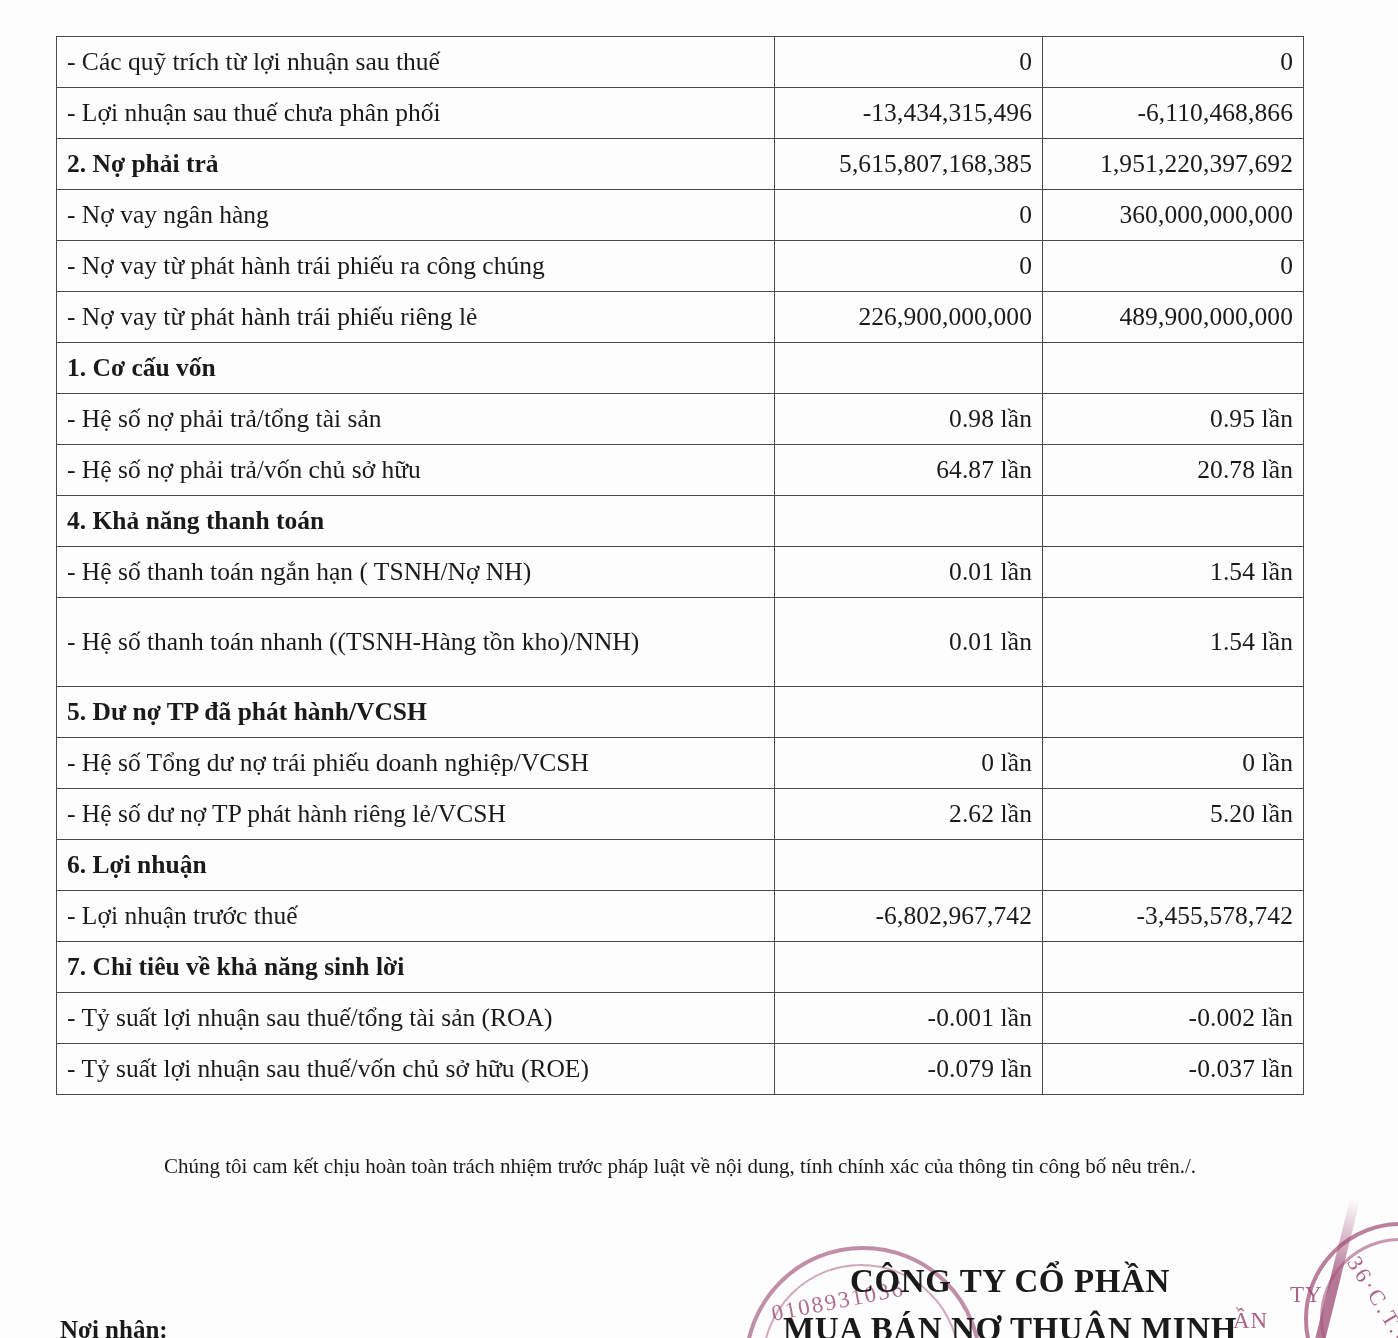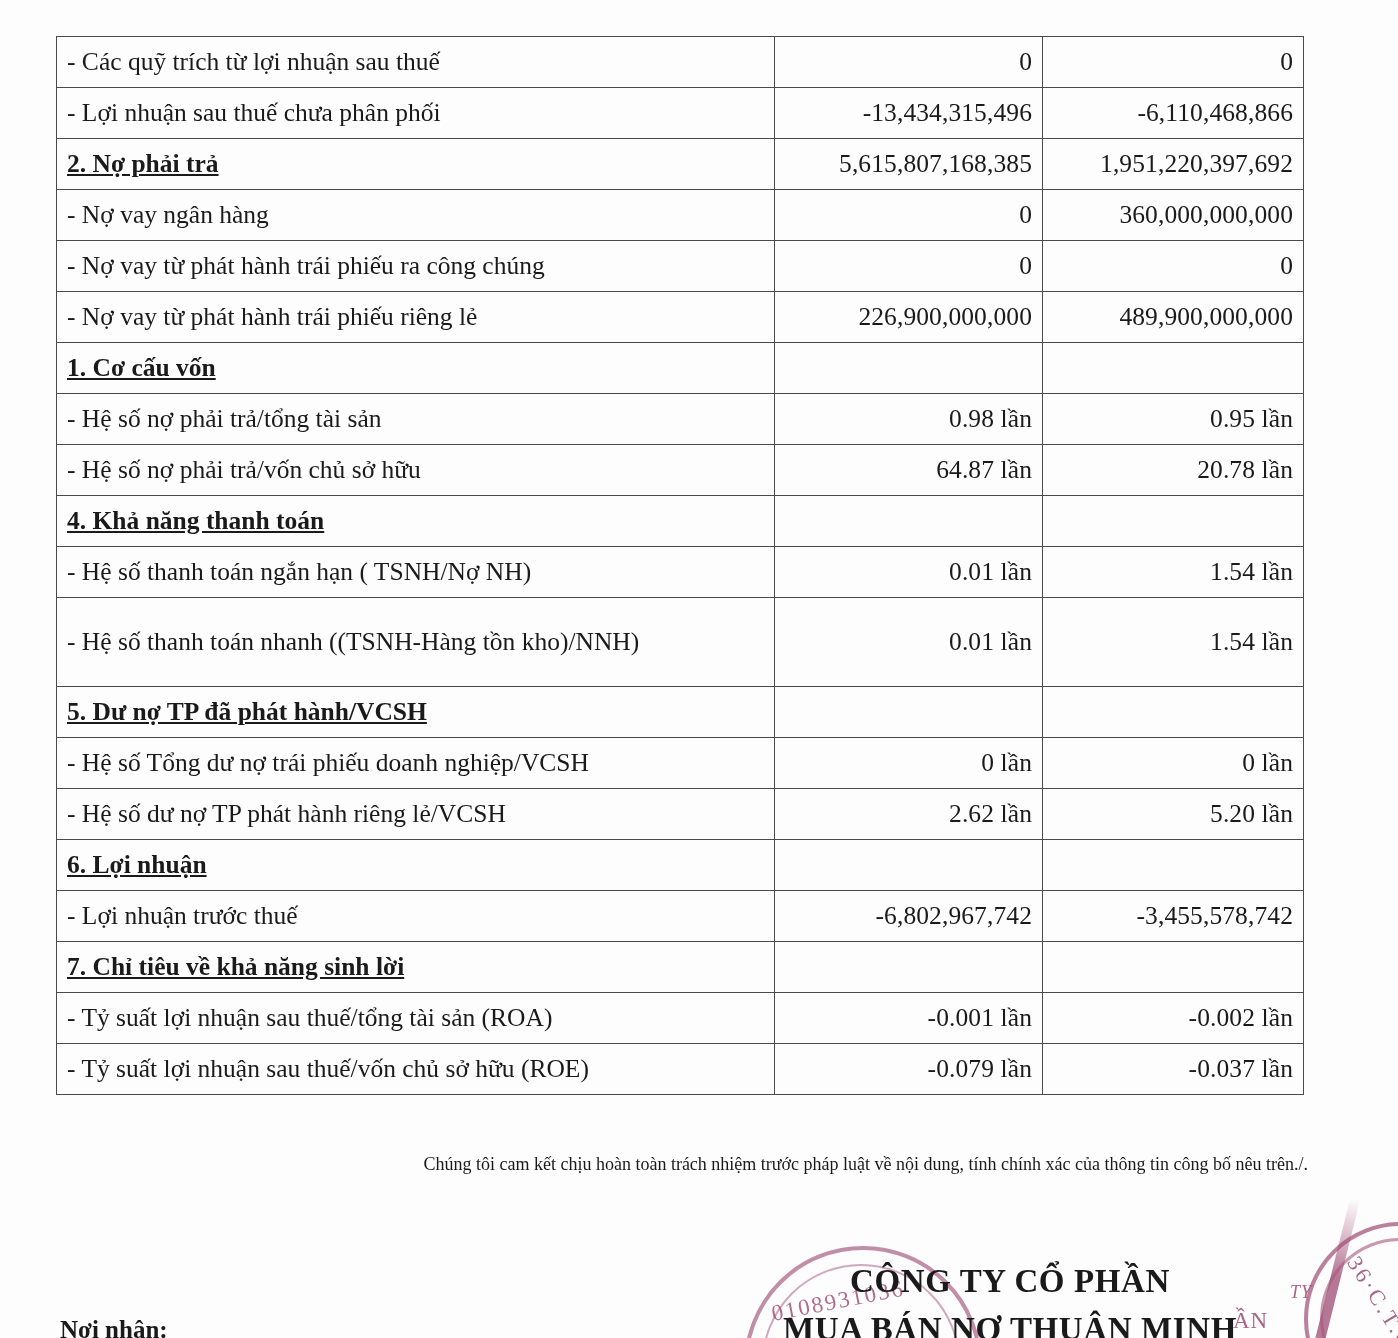--- a/index.html
+++ b/index.html
@@ -55,32 +55,31 @@
     padding-bottom: 4px;
     line-height: 1.28;
   }
   td.value {
     text-align: right;
     white-space: nowrap;
     letter-spacing: 0.1px;
   }
   tr.section td.label {
     font-weight: bold;
-    text-decoration: underline;
   }
 
   
   #closing {
     position: absolute;
     left: 44px;
     top: 1152px;
     width: 1256px;
-    font-size: 18px;
+    font-size: 21px;
     line-height: 1.42;
-    text-align: right;
+    text-align: center;
   }
 
   
   #sig-block {
     position: absolute;
     left: 742px;
     top: 1258px;
     width: 520px;
     text-align: center;
     font-weight: bold;
@@ -171,27 +170,26 @@
     letter-spacing: 3px;
     transform: rotate(58deg);
     transform-origin: 10px 60px;
     z-index: 3;
     pointer-events: none;
   }
   #stamp-right-txt1 {
     position: absolute;
     left: 1282px;
     top: 1282px;
-    font-size: 18px;
+    font-size: 23px;
     color: #9c4a72;
     opacity: 0.85;
     letter-spacing: 1px;
     z-index: 3;
     pointer-events: none;
-    font-style: italic;
   }
   #stamp-right-txt2 {
     position: absolute;
     left: 1225px;
     top: 1308px;
     font-size: 23px;
     color: #9c4a72;
     opacity: 0.85;
     letter-spacing: 1px;
     z-index: 3;

